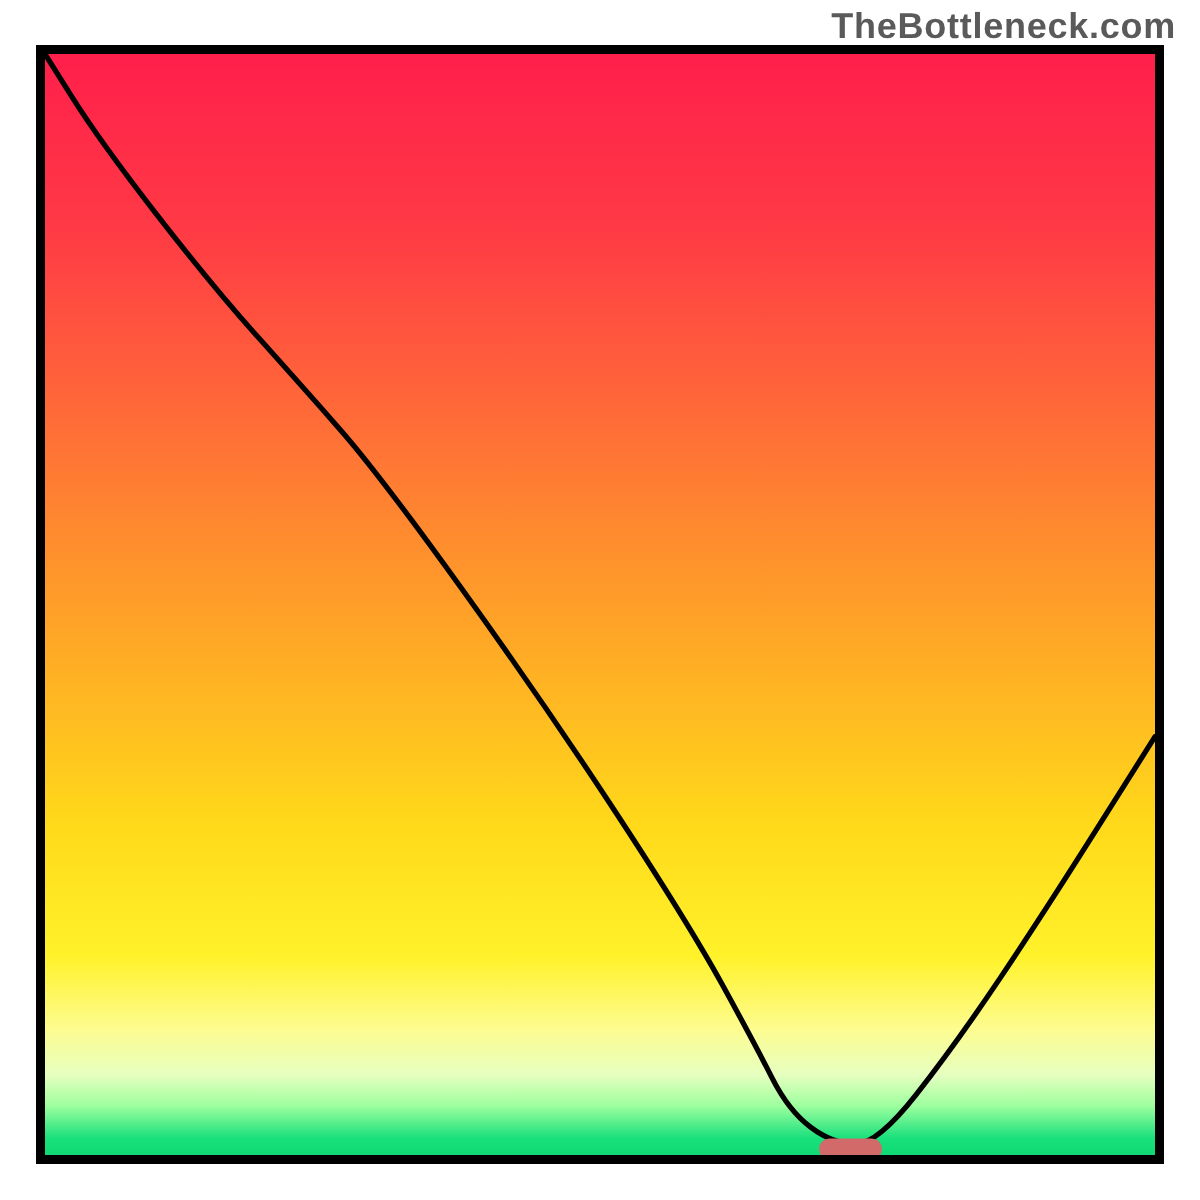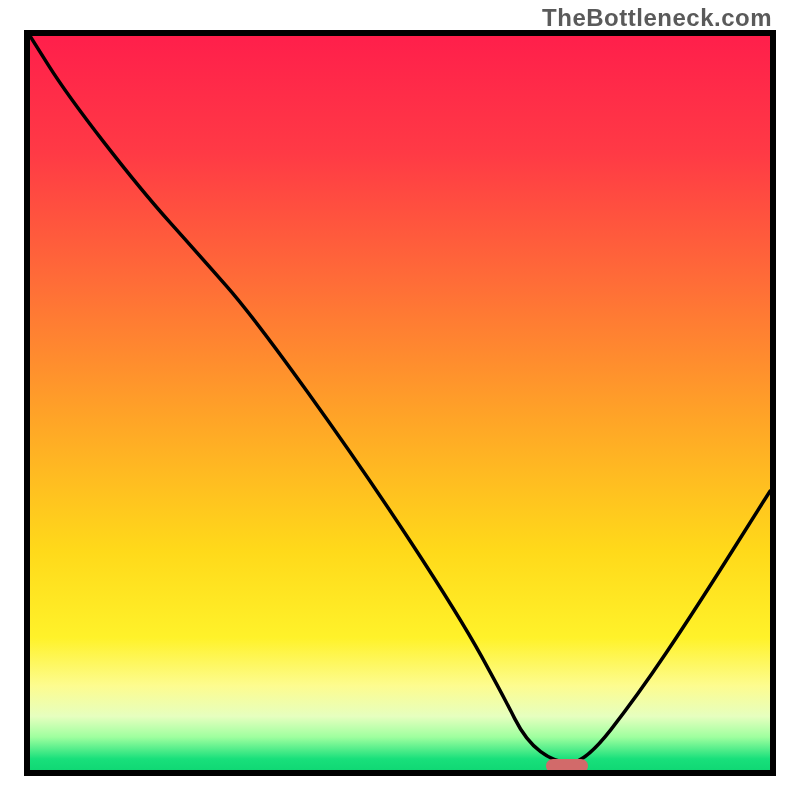--- a/index.html
+++ b/index.html
@@ -11,21 +11,21 @@
     overflow: hidden;
   }
   .chart-wrap {
     position: relative;
     width: 800px;
     height: 800px;
   }
   .watermark {
     position: absolute;
     top: 4px;
-    right: 28px;
+    right: 16px;
     font-family: Arial, Helvetica, sans-serif;
     font-size: 24px;
     font-weight: 600;
     color: #5a5a5a;
     letter-spacing: 0.5px;
     z-index: 5;
   }
   .plot-frame {
     position: absolute;
     left: 24px;

